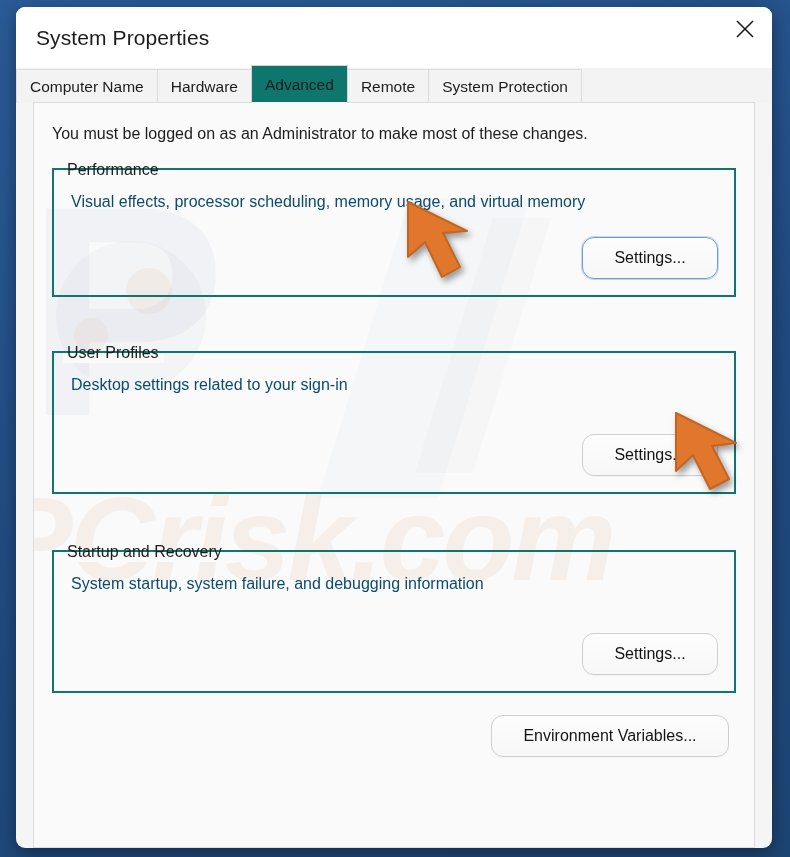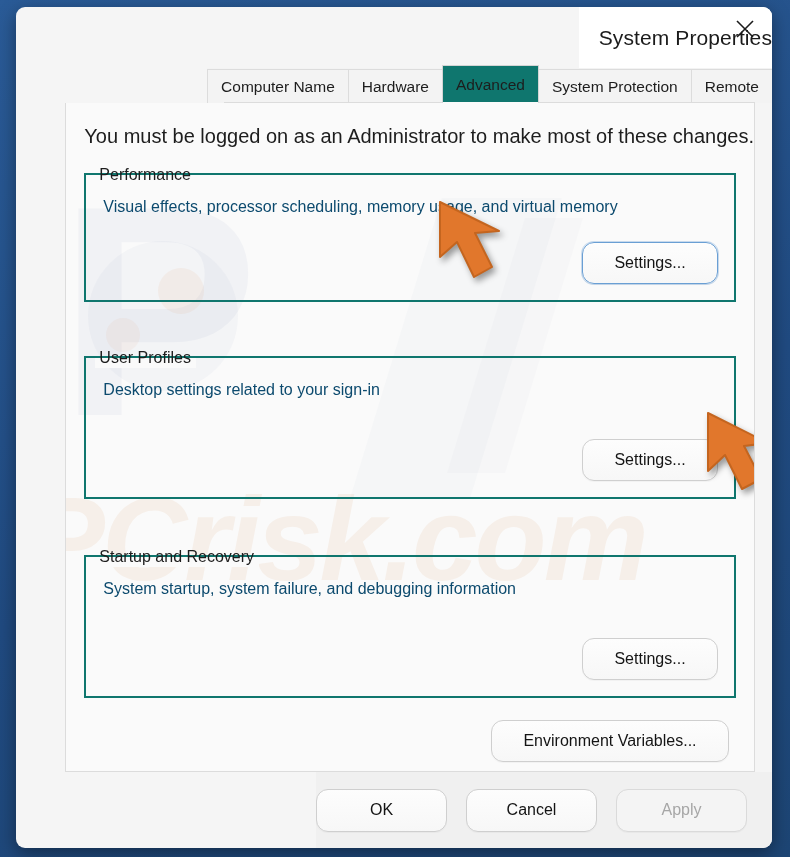--- a/index.html
+++ b/index.html
@@ -29,21 +29,20 @@
     left: 16px;
     top: 7px;
     width: 756px;
     height: 841px;
     background: #f5f5f5;
     border-radius: 9px 9px 9px 9px;
     box-shadow: 0 5px 18px rgba(0,0,0,.40);
     overflow: hidden;
     display: flex;
     flex-direction: column;
-    align-items: flex-end;
   }
 
   
   #titlebar {
     height: 61px;
     background: #ffffff;
     flex: 0 0 61px;
     position: relative;
     display: flex;
     align-items: center;
@@ -198,21 +197,21 @@
   }
 
   #tabcontent {
     position: relative;
     z-index: 2;
     padding: 0;
   }
 
   .admin-note {
     margin: 22px 0 0 18px;
-    font-size: 20px;
+    font-size: 16px;
     color: #1d1d1d;
   }
 
   
   .group {
     position: relative;
     margin: 21px 18px 0 18px;
     border: 2px solid #0f766e;
     border-radius: 0;
     padding: 0 0 16px 0;
@@ -328,24 +327,24 @@
     <div class="tab">
       <span>Computer Name</span>
     </div>
     <div class="tab">
       <span>Hardware</span>
     </div>
     <div class="tab active">
       <span>Advanced</span>
     </div>
     <div class="tab">
+      <span>Remote</span>
+    </div>
+    <div class="tab">
       <span>System Protection</span>
-    </div>
-    <div class="tab">
-      <span>Remote</span>
     </div>
   </div>
 
   <div id="tabbody">
 
     <div id="watermark">
       <div id="wm-p">P</div>
       <div id="wm-circle"></div>
       <div id="wm-dot1"></div>
       <div id="wm-dot2"></div>
@@ -395,19 +394,14 @@
     </div>
 
     <div class="arrow" id="arrow-advanced">
       <svg viewBox="0 0 82 84" width="82" height="84" aria-hidden="true">
         <path d="M3 3 L3 58 L20 43 L37 78 L55 68 L38 34 L62 32 Z" fill="#e1772c" stroke="#c4651f" stroke-width="2" stroke-linejoin="round"></path>
       </svg>
     </div>
 
   </div>
 
-  <div id="footer">
-    <button class="btn">OK</button>
-    <button class="btn">Cancel</button>
-    <button class="btn disabled">Apply</button>
-  </div>
 
 </div>
 
 </body></html>

